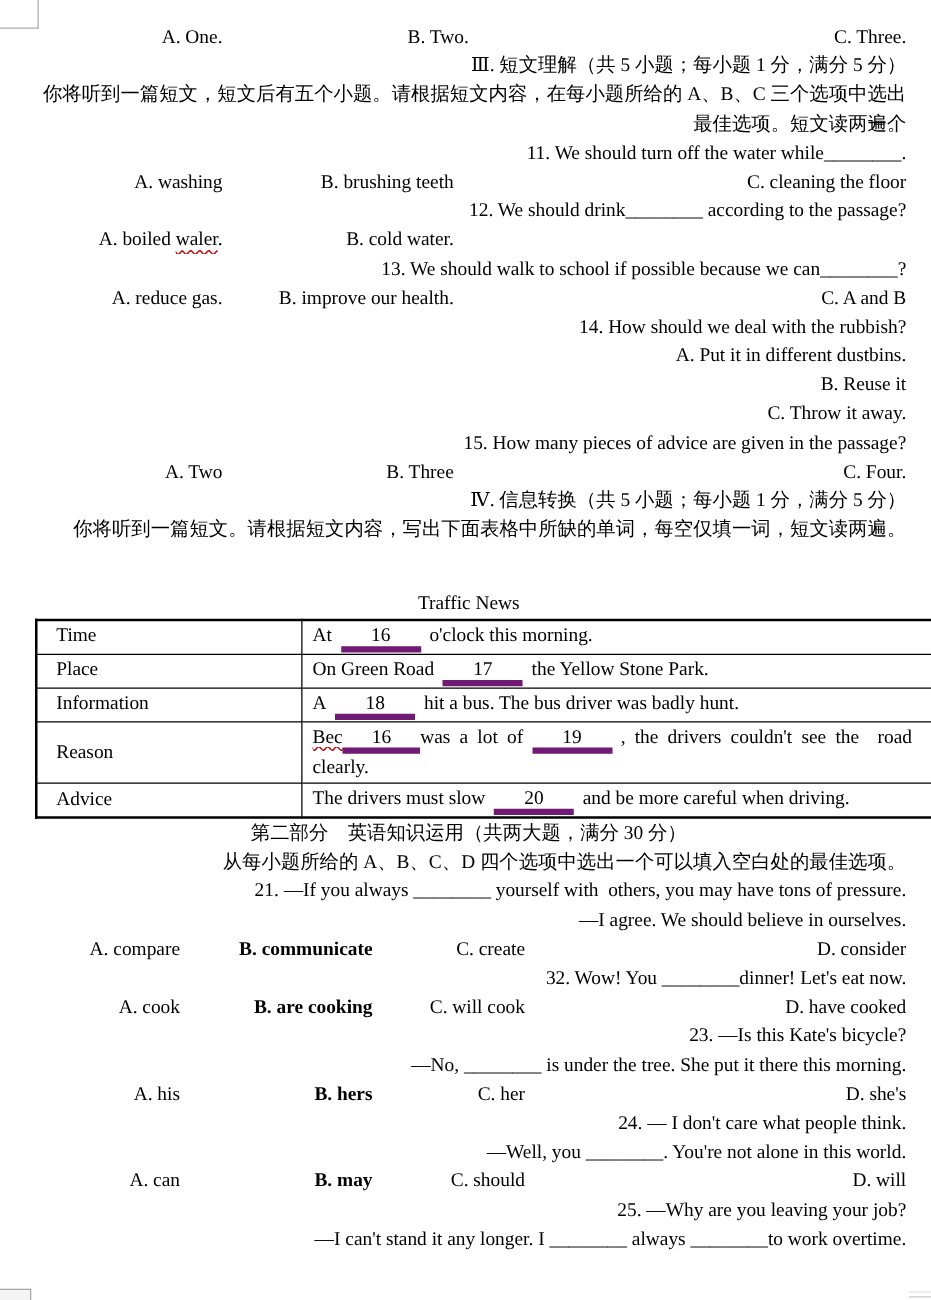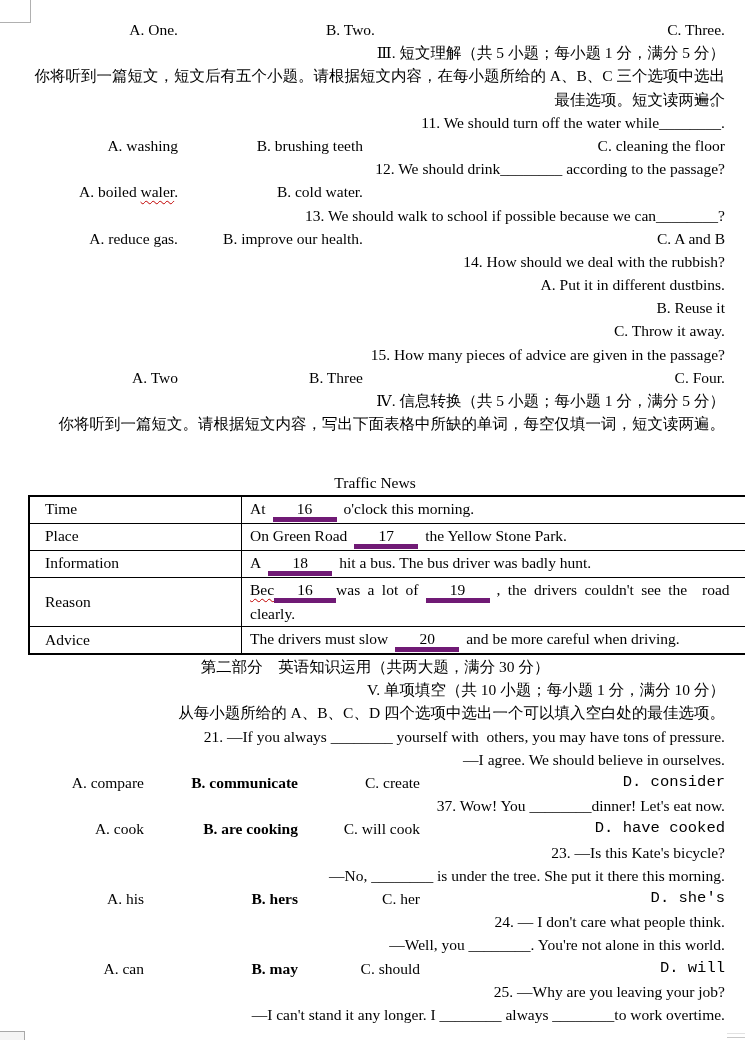--- a/index.html
+++ b/index.html
@@ -9,21 +9,21 @@
     font-family:"Liberation Serif","DejaVu Serif",serif;
     font-size:15.5px;
   }
   .content{padding:18px 20px 0 25px;}
   .ln{margin:0;height:23.2px;line-height:23.2px;white-space:pre-wrap;text-align:right;}
   .center{text-align:center;}
   
   .o3,.o3a,.o4{display:flex;}
   .o3 .c1{width:153px;} .o3 .c2{width:185px;} .o3 .c3{flex:1;}
   .o3a .c1{width:153px;} .o3a .c2{width:157px;margin-left:40px;} .o3a .c3{flex:1;}
-  .o4 .c1{width:119px;} .o4 .c2{width:154px;font-weight:bold;} .o4 .c3{width:122px;} .o4 .c4{flex:1;font-family:Liberation Mono, monospace;}
+  .o4 .c1{width:119px;} .o4 .c2{width:154px;font-weight:bold;} .o4 .c3{width:122px;} .o4 .c4{flex:1;}
   
   .wavy{
     text-decoration-line:underline;
     text-decoration-style:wavy;
     text-decoration-color:#c00000;
     text-decoration-thickness:1px;
     text-underline-offset:3px;
   }
   
   .gap{height:36px;}
@@ -121,33 +121,32 @@
         <td class="val"><span class="widewords"><span class="wavy">Bec</span><span class="tblank tight">16</span><span>was a lot of</span><span class="tblank">19</span><span>, the drivers couldn't see the  road</span></span><br><span>clearly.</span></td>
       </tr>
       <tr class="r5">
         <td class="lbl">Advice</td>
         <td class="val"><span>The drivers must slow</span><span class="tblank">20</span><span>and be more careful when driving.</span></td>
       </tr>
     </tbody>
   </table>
 
   <p class="ln center">第二部分　英语知识运用（共两大题，满分 30 分）</p>
-  <p class="ln">V. 单项填空（共 10 小题；每小题 1 分，满分 10 分）</p>
   <p class="ln">从每小题所给的 A、B、C、D 四个选项中选出一个可以填入空白处的最佳选项。</p>
 
   <p class="ln">21. —If you always ________ yourself with  others, you may have tons of pressure.</p>
   <p class="ln">—I agree. We should believe in ourselves.</p>
   <div class="ln o4">
     <span class="c1">A. compare</span>
     <span class="c2">B. communicate</span>
     <span class="c3">C. create</span>
     <span class="c4">D. consider</span>
   </div>
 
-  <p class="ln">37. Wow! You ________dinner! Let's eat now.</p>
+  <p class="ln">32. Wow! You ________dinner! Let's eat now.</p>
   <div class="ln o4">
     <span class="c1">A. cook</span>
     <span class="c2">B. are cooking</span>
     <span class="c3">C. will cook</span>
     <span class="c4">D. have cooked</span>
   </div>
 
   <p class="ln">23. —Is this Kate's bicycle?</p>
   <p class="ln">—No, ________ is under the tree. She put it there this morning.</p>
   <div class="ln o4">

